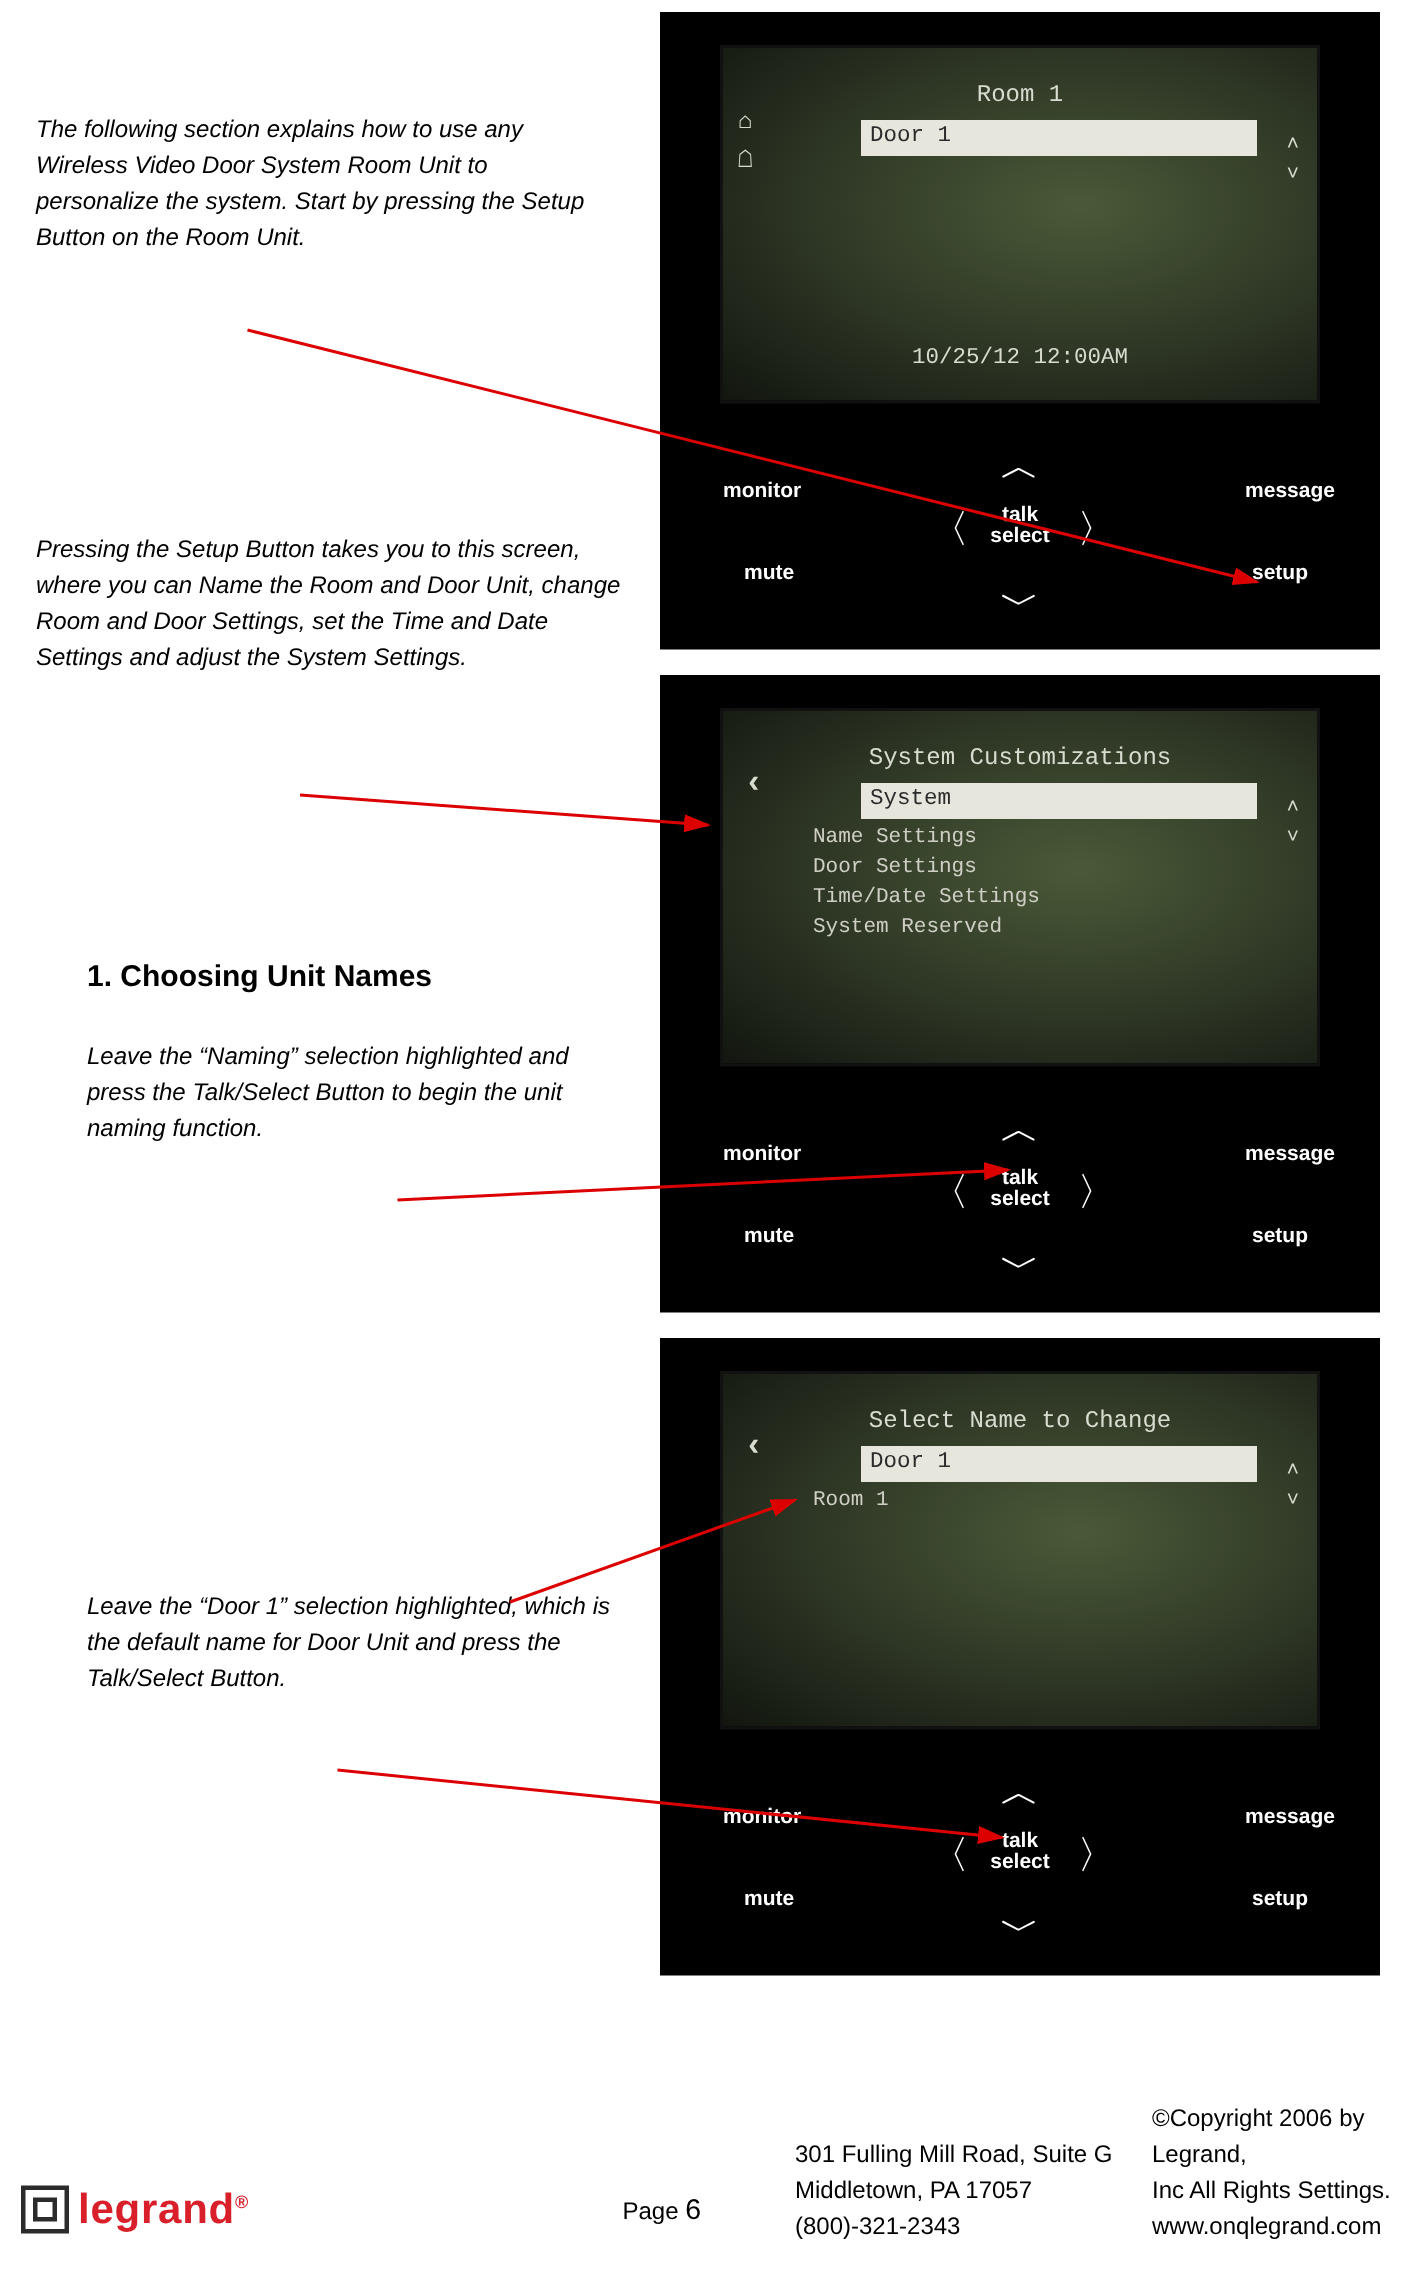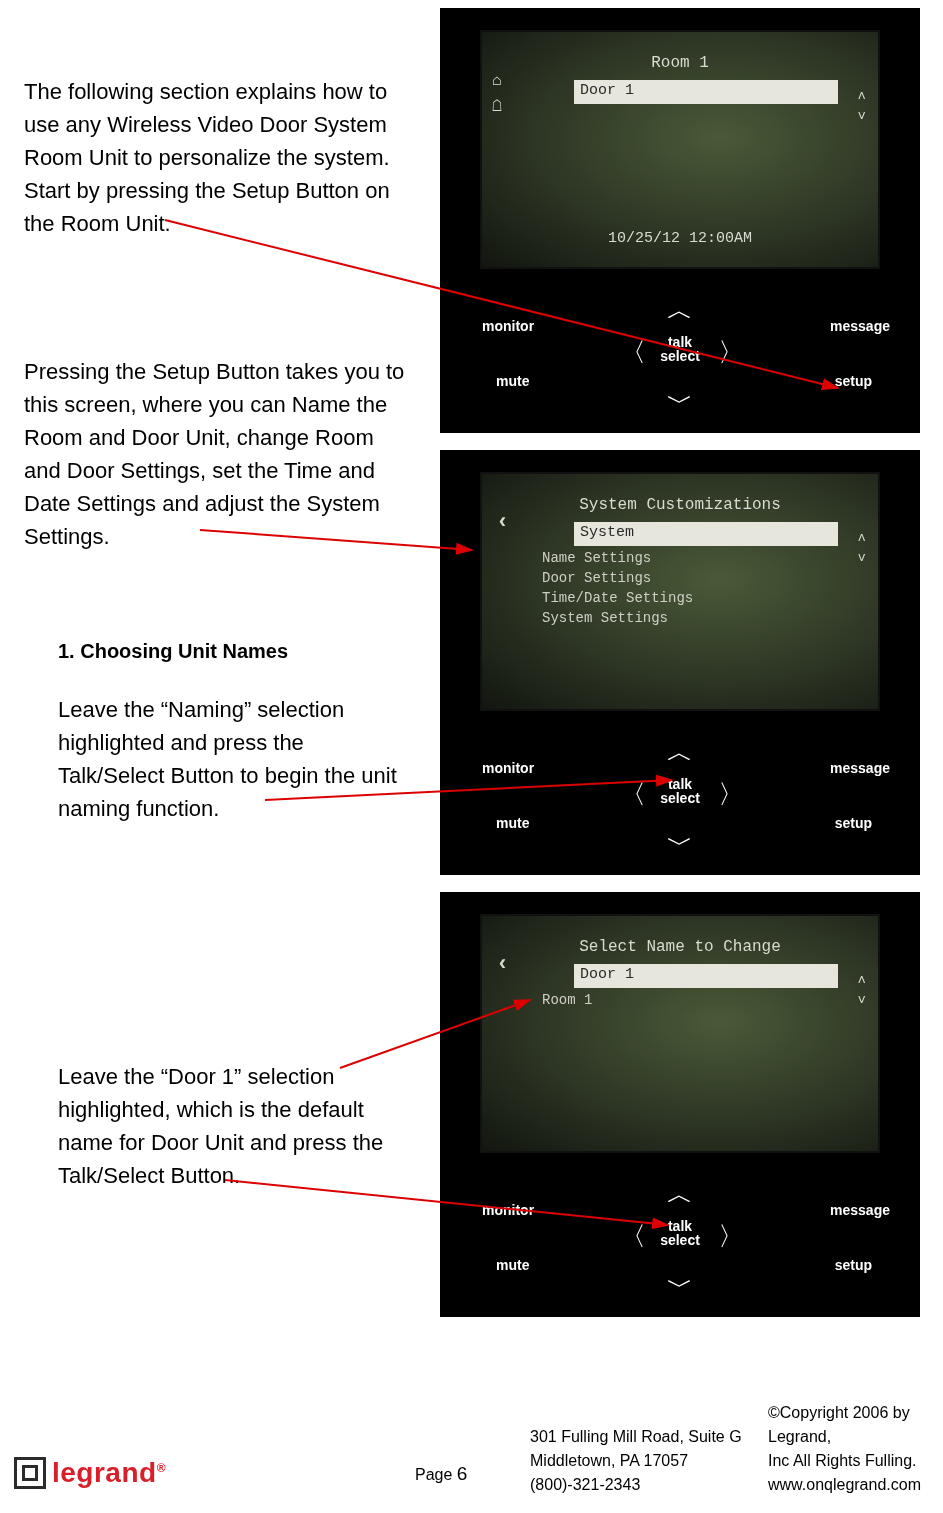--- a/index.html
+++ b/index.html
@@ -18,22 +18,23 @@
   }
   .heading {
     position: absolute;
     left: 24px;
     top: 8px;
     font-size: 24px;
     font-weight: bold;
   }
   .para {
     position: absolute;
-    font-size: 22px;
+    font-size: 16px;
     line-height: 1.5;
+    font-style: italic;
   }
   .p1 { left: 24px; top: 75px; width: 380px; }
   .p2 { left: 24px; top: 355px; width: 390px; }
   .subhead {
     position: absolute;
     left: 58px;
     top: 640px;
     font-size: 20px;
     font-weight: bold;
   }
@@ -182,21 +183,21 @@
 
   <div class="device dev2">
     <div class="brand">legrand</div>
     <div class="screen">
       <div class="scr-back">‹</div>
       <div class="scr-title">System Customizations</div>
       <div class="scr-field">System</div>
       <div class="scr-line">Name Settings</div>
       <div class="scr-line">Door Settings</div>
       <div class="scr-line">Time/Date Settings</div>
-      <div class="scr-line">System Settings</div>
+      <div class="scr-line">System Reserved</div>
       <div class="scr-arrows-right">˄<br><br>˅</div>
     </div>
     <div class="dpad">
       <div class="chev up">︿</div>
       <div class="chev down">﹀</div>
       <div class="chev left">〈</div>
       <div class="chev right">〉</div>
       <div class="lbl monitor">monitor</div>
       <div class="lbl mute">mute</div>
       <div class="lbl message">message</div>
@@ -245,17 +246,17 @@
     <div class="logo-text"><span>legrand</span><span class="logo-r">®</span></div>
   </div>
   <div class="page-num"><span>Page </span><span class="n">6</span></div>
   <div class="foot-col fc1">
     <div>301 Fulling Mill Road, Suite G</div>
     <div>Middletown, PA   17057</div>
     <div>(800)-321-2343</div>
   </div>
   <div class="foot-col fc2">
     <div>©Copyright 2006 by Legrand,</div>
-    <div>Inc All Rights Fulling.</div>
+    <div>Inc All Rights Settings.</div>
     <div>www.onqlegrand.com</div>
   </div>
 
 </div>
 
 </body></html>

